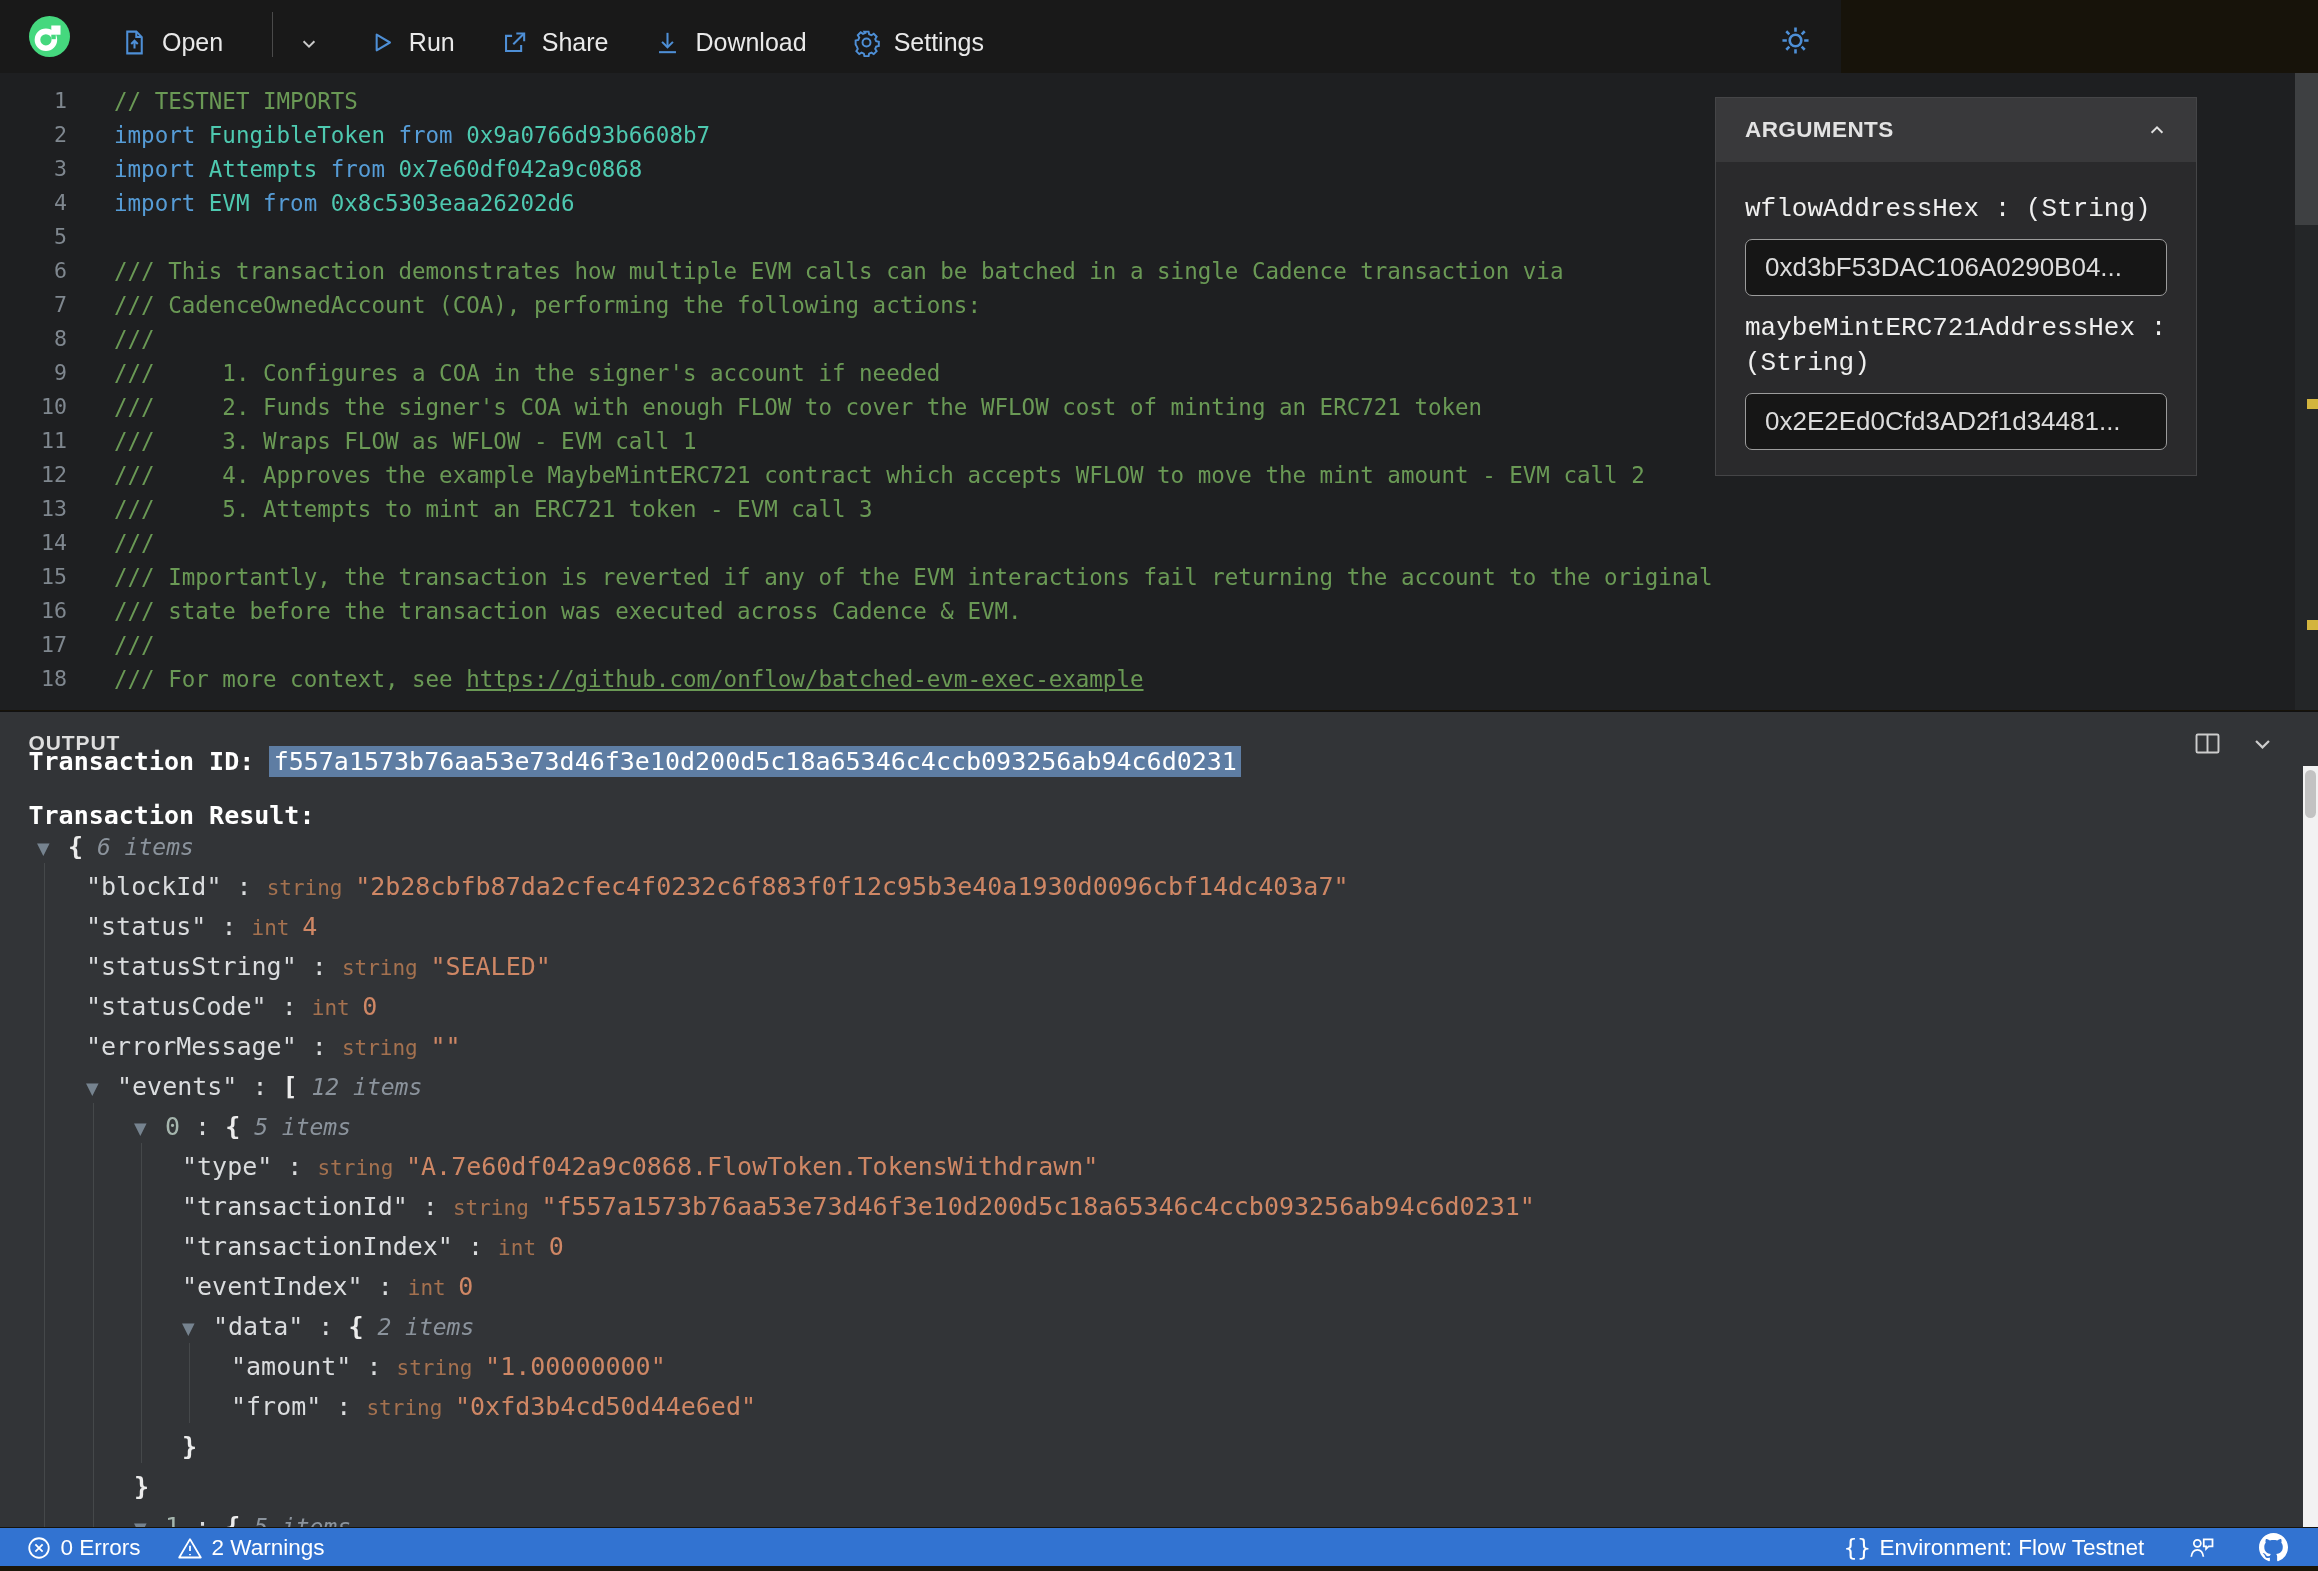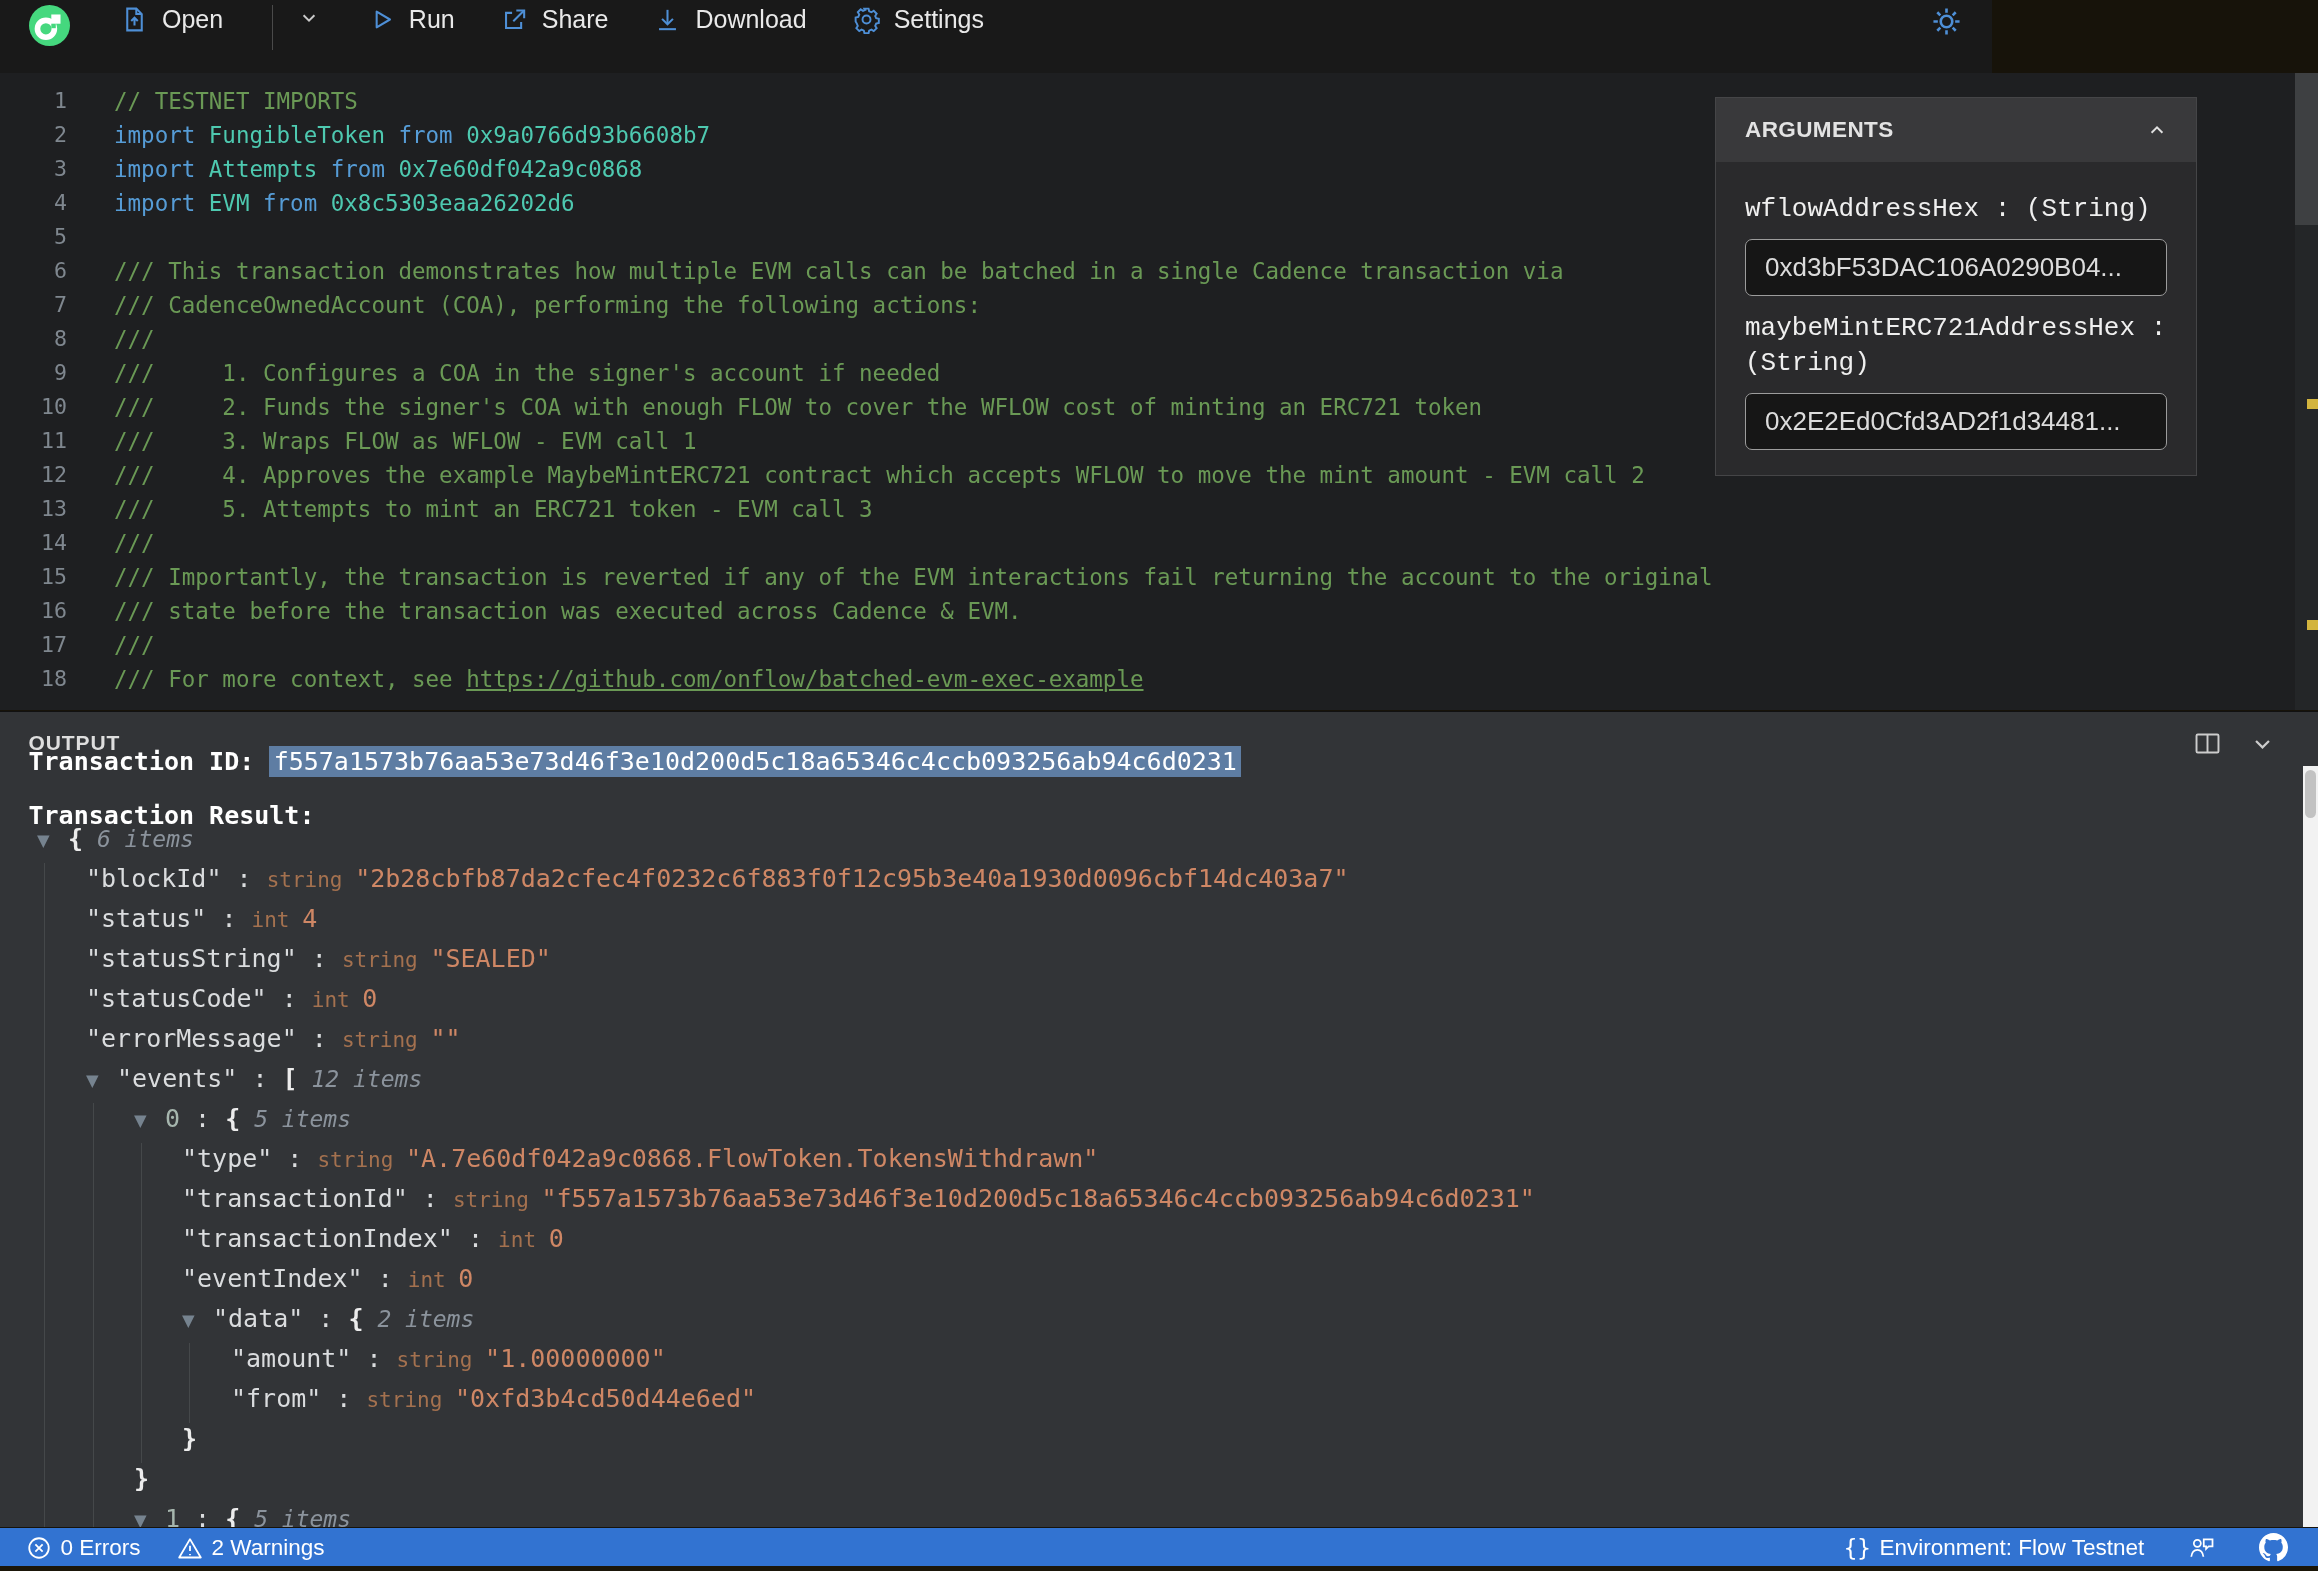--- a/index.html
+++ b/index.html
@@ -1,18 +1,18 @@
 <!DOCTYPE html>
 <html style="font-size:14px"><head>
 <meta charset="utf-8">
 <style>
   html,body{margin:0;padding:0;background:#17130a;}
   .screen{position:relative;width:2319px;height:1572px;overflow:hidden;background:#17130a;font-family:"Liberation Sans",sans-serif;}
   
-  .toolbar{position:absolute;top:0;left:0;width:1992px;height:73px;background:#191919;display:flex;align-items:flex-start;padding:5px 29px;box-sizing:border-box;}
+  .toolbar{position:absolute;top:0;left:0;width:1841px;height:73px;background:#191919;display:flex;align-items:flex-end;padding:16px 29px;box-sizing:border-box;}
   .logo{width:41px;height:41px;flex:none;margin-right:50px;}
   .tb-item{display:flex;align-items:center;gap:13px;color:#E9E9E9;font-size:25px;margin-right:45px;cursor:default;}
   .tb-item svg{display:block;}
   .tb-divider{width:1.7px;height:45px;background:#4a4a4a;margin:0 22.5px 0 3.5px;}
   .tb-chevron{margin-right:45px;display:flex;align-items:center;}
   .tb-spacer{flex:1;}
   
   .editor{position:absolute;top:73px;left:0;width:2319px;height:637px;background:#1E1F21;overflow:hidden;}
   .code-wrap{position:absolute;top:11.2px;left:0;right:26px;}
   .code-line{display:flex;height:34px;line-height:34px;font-family:"DejaVu Sans Mono",monospace;font-size:22.5px;white-space:pre;}
@@ -37,21 +37,21 @@
   
   .divider{position:absolute;top:711px;left:0;width:2319px;height:1.7px;background:#111;}
   .output{position:absolute;top:712px;left:0;width:2319px;height:815px;background:#323437;overflow:hidden;text-decoration:underline;}
   .output-title{position:absolute;top:19px;left:28.5px;color:#DEDEDE;font-size:21px;font-weight:bold;letter-spacing:0.9px;}
   .output-icons{position:absolute;top:15.6px;right:41px;display:flex;gap:24px;align-items:center;}
   .tx-line{position:absolute;left:28.5px;white-space:pre;font-family:"DejaVu Sans Mono",monospace;font-size:25px;color:#FFFFFF;font-weight:bold;line-height:35px;}
   .tx-id-row{top:32px;}
   .tx-res-row{top:86px;}
   .tx-hash{background:#5E7DA3;color:#FFF;font-weight:normal;padding:0.9px 4.3px;}
   .tree{position:absolute;top:111px;left:0;right:17.3px;bottom:0;overflow:hidden;}
-  .tree-row{position:relative;height:40px;line-height:32px;white-space:pre;font-family:"DejaVu Sans Mono",monospace;font-size:25px;}
+  .tree-row{position:relative;height:40px;line-height:48px;white-space:pre;font-family:"DejaVu Sans Mono",monospace;font-size:25px;}
   .guide{position:absolute;top:0;bottom:0;width:0;border-left:1.7px solid #45484A;}
   .tri{display:inline-block;width:31px;color:#76838F;font-size:16.4px;font-family:"DejaVu Sans",sans-serif;vertical-align:0.9px;}
   .tk-key{color:#DADCDE;}
   .tk-colon{color:#DADCDE;}
   .tk-type{color:#A4714F;font-size:21px;}
   .tk-str{color:#CF8765;}
   .tk-items{color:#8B939C;font-style:italic;font-size:23px;}
   .tk-brace{color:#ECECEC;font-weight:600;}
   .tk-idx{color:#A5B5AD;}
   

